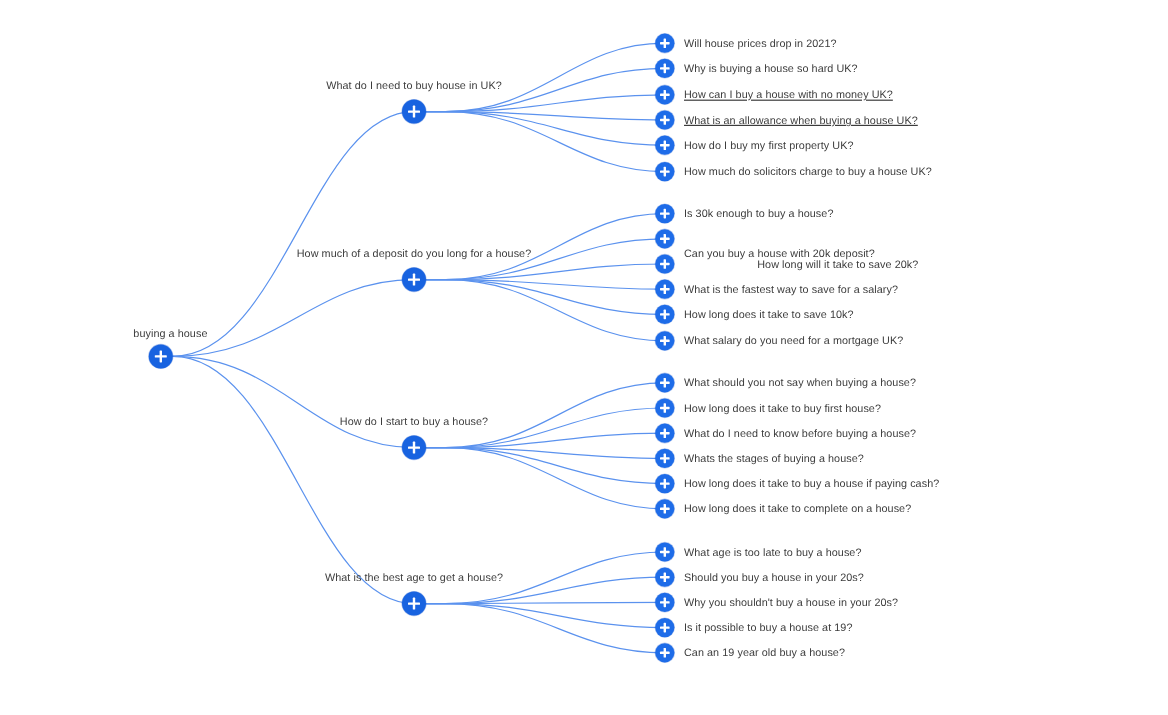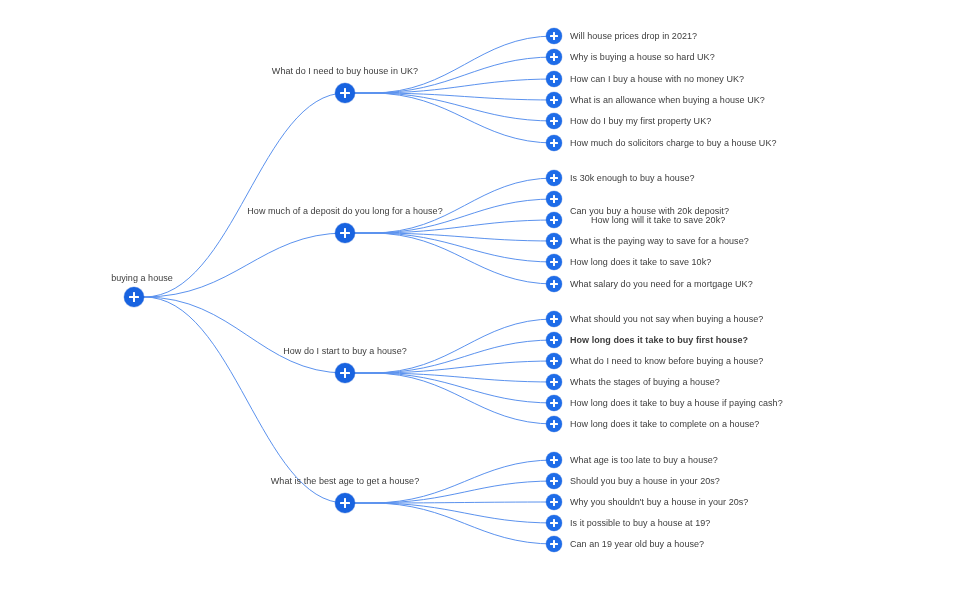--- a/index.html
+++ b/index.html
@@ -140,47 +140,47 @@
   <div id="node-layer">
       <div class="node big" style="left: 134px; top: 297px;"></div>
       <div class="label root-label" style="left: 142px; top: 284px;">buying a house</div>
       <div class="node big" style="left: 345px; top: 93px;"></div>
       <div class="label branch-label" style="left: 345px; top: 77px;">What do I need to buy house in UK?</div>
       <div class="node small" style="left: 554px; top: 36px;"></div>
       <div class="label leaf-label" style="left: 570px; top: 36px;">Will house prices drop in 2021?</div>
       <div class="node small" style="left: 554px; top: 57px;"></div>
       <div class="label leaf-label" style="left: 570px; top: 57px;">Why is buying a house so hard UK?</div>
       <div class="node small" style="left: 554px; top: 79px;"></div>
-      <div class="label leaf-label" style="left: 570px; top: 79px;">How can I buy a house with no money UK?</div>
+      <div class="label leaf-label" style="left: 570px; top: 79px; text-decoration: underline;">How can I buy a house with no money UK?</div>
       <div class="node small" style="left: 554px; top: 100px;"></div>
-      <div class="label leaf-label" style="left: 570px; top: 100px;">What is an allowance when buying a house UK?</div>
+      <div class="label leaf-label" style="left: 570px; top: 100px; text-decoration: underline;">What is an allowance when buying a house UK?</div>
       <div class="node small" style="left: 554px; top: 121px;"></div>
       <div class="label leaf-label" style="left: 570px; top: 121px;">How do I buy my first property UK?</div>
       <div class="node small" style="left: 554px; top: 143px;"></div>
       <div class="label leaf-label" style="left: 570px; top: 143px;">How much do solicitors charge to buy a house UK?</div>
       <div class="node big" style="left: 345px; top: 233px;"></div>
       <div class="label branch-label" style="left: 345px; top: 217px;">How much of a deposit do you long for a house?</div>
       <div class="node small" style="left: 554px; top: 178px;"></div>
       <div class="label leaf-label" style="left: 570px; top: 178px;">Is 30k enough to buy a house?</div>
       <div class="node small" style="left: 554px; top: 199px;"></div>
       <div class="label leaf-label" style="left: 570px; top: 199px; margin-top: 12px;">Can you buy a house with 20k deposit?</div>
       <div class="node small" style="left: 554px; top: 220px;"></div>
-      <div class="label leaf-label" style="left: 560px; top: 220px; padding-left: 31px;">How long will it take to save 20k?</div>
+      <div class="label leaf-label" style="left: 600px; top: 220px; padding-left: 31px;">How long will it take to save 20k?</div>
       <div class="node small" style="left: 554px; top: 241px;"></div>
-      <div class="label leaf-label" style="left: 570px; top: 241px;">What is the paying way to save for a house?</div>
+      <div class="label leaf-label" style="left: 570px; top: 241px;">What is the fastest way to save for a salary?</div>
       <div class="node small" style="left: 554px; top: 262px;"></div>
       <div class="label leaf-label" style="left: 570px; top: 262px;">How long does it take to save 10k?</div>
       <div class="node small" style="left: 554px; top: 284px;"></div>
       <div class="label leaf-label" style="left: 570px; top: 284px;">What salary do you need for a mortgage UK?</div>
       <div class="node big" style="left: 345px; top: 373px;"></div>
       <div class="label branch-label" style="left: 345px; top: 357px;">How do I start to buy a house?</div>
       <div class="node small" style="left: 554px; top: 319px;"></div>
       <div class="label leaf-label" style="left: 570px; top: 319px;">What should you not say when buying a house?</div>
       <div class="node small" style="left: 554px; top: 340px;"></div>
-      <div class="label leaf-label" style="left: 570px; top: 340px; font-weight: bold;">How long does it take to buy first house?</div>
+      <div class="label leaf-label" style="left: 570px; top: 340px;">How long does it take to buy first house?</div>
       <div class="node small" style="left: 554px; top: 361px;"></div>
       <div class="label leaf-label" style="left: 570px; top: 361px; text-align: center;">What do I need to know before buying a house?</div>
       <div class="node small" style="left: 554px; top: 382px;"></div>
       <div class="label leaf-label" style="left: 570px; top: 382px;">Whats the stages of buying a house?</div>
       <div class="node small" style="left: 554px; top: 403px;"></div>
       <div class="label leaf-label" style="left: 570px; top: 403px;">How long does it take to buy a house if paying cash?</div>
       <div class="node small" style="left: 554px; top: 424px;"></div>
       <div class="label leaf-label" style="left: 570px; top: 424px;">How long does it take to complete on a house?</div>
       <div class="node big" style="left: 345px; top: 503px;"></div>
       <div class="label branch-label" style="left: 345px; top: 487px;">What is the best age to get a house?</div>

